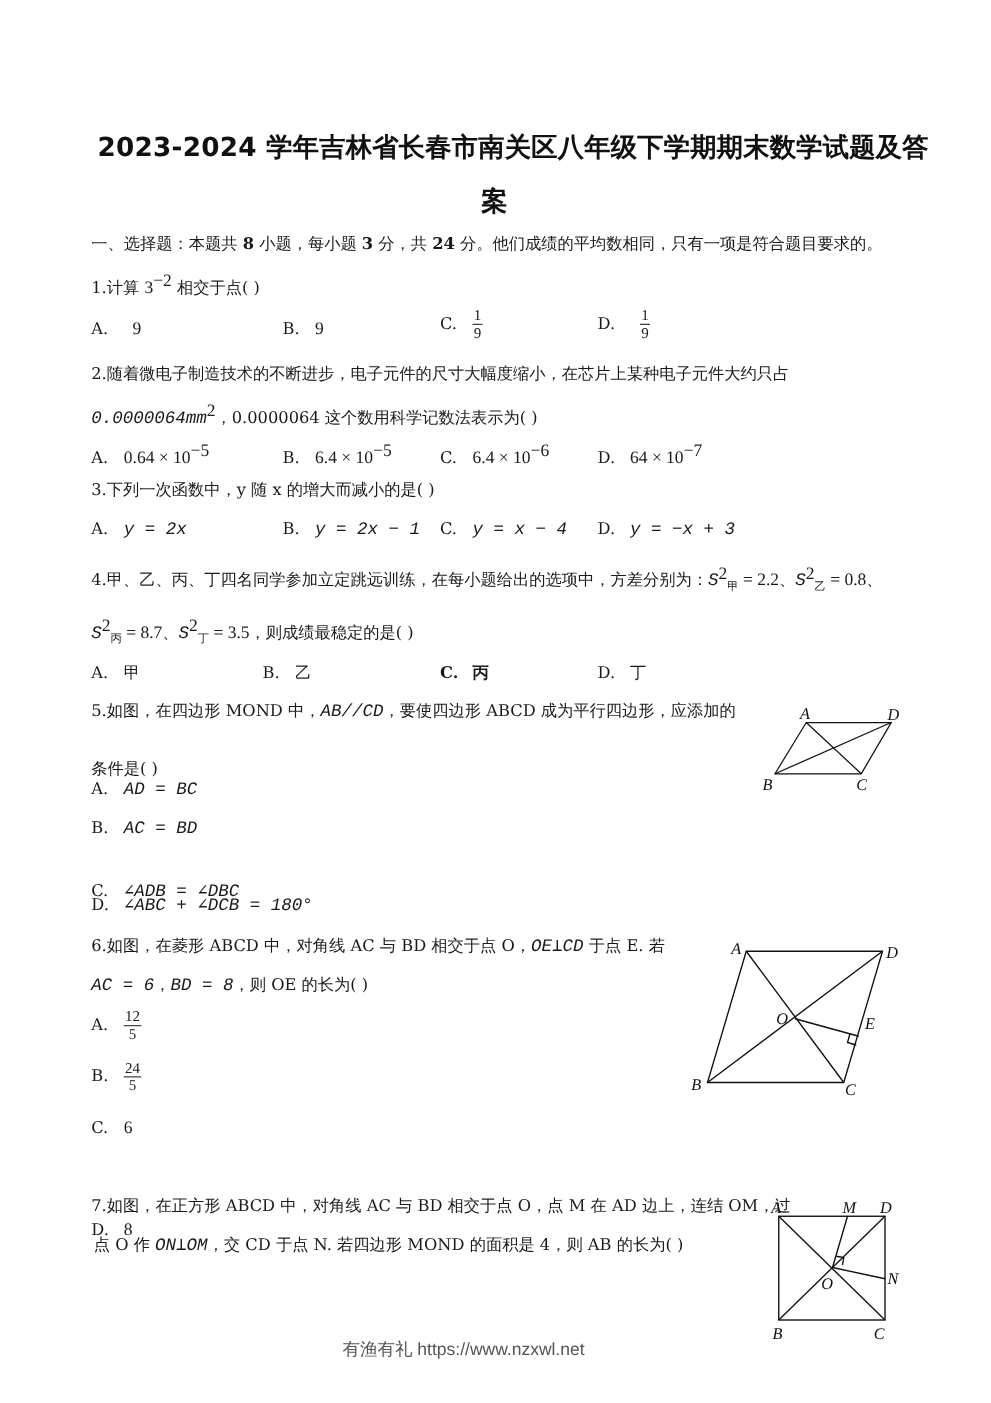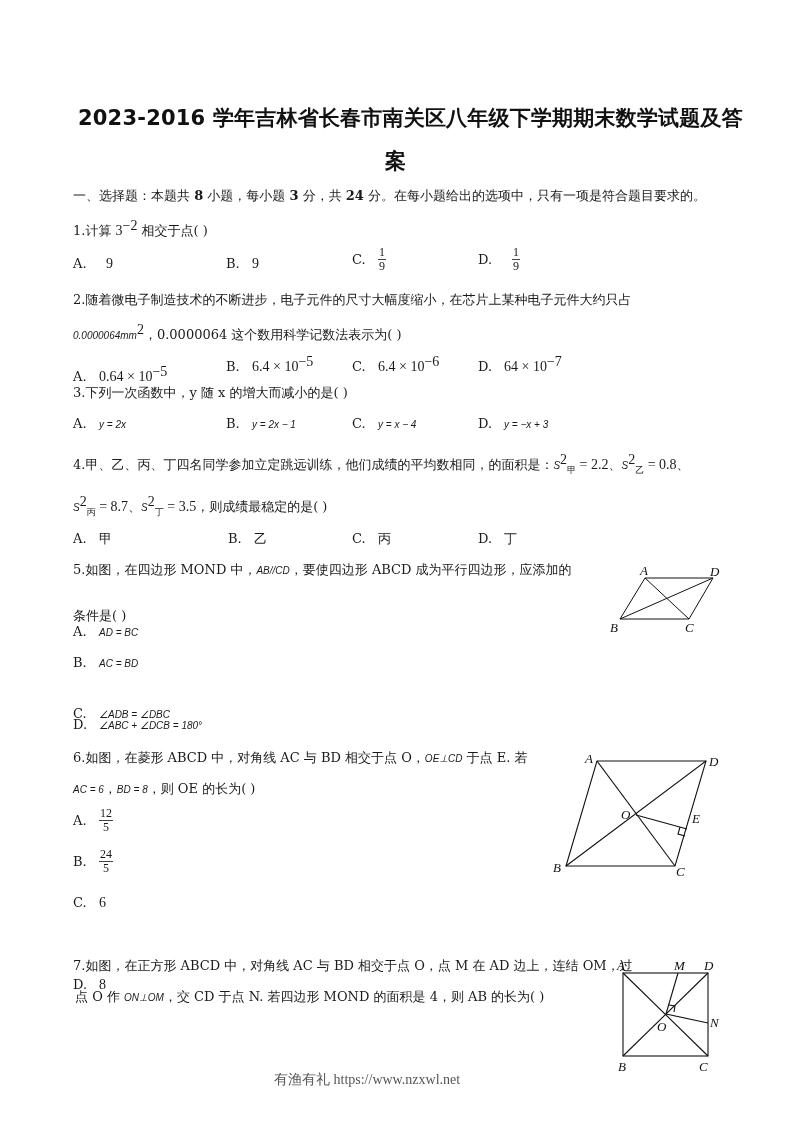--- a/index.html
+++ b/index.html
@@ -2,80 +2,80 @@
 <html><head>
 <meta charset="utf-8">
 <style>
   html, body { margin: 0; padding: 0; background: #ffffff; }
   body { width: 793px; height: 1122px; position: relative; overflow: hidden;
          font-family: "DejaVu Serif", "Liberation Serif", serif; color: #1a1a1a; }
   .abs { position: absolute; white-space: nowrap; }
   .title { font-family: "DejaVu Sans", "Liberation Sans", sans-serif; font-weight: bold;
            font-size: 21px; color: #111; letter-spacing: 0.2px; }
   .t { font-size: 13px; line-height: 16px; }
-  .m { font-family: Liberation Sans, sans-serif; font-style: italic; font-size: 10px; }
+  .m { font-family: Liberation Mono, monospace; font-style: italic; font-size: 14px; }
   .mu { font-family: "Liberation Serif", "DejaVu Serif", serif; font-size: 14px; }
   .b { font-weight: bold; }
   .frac { display: inline-flex; flex-direction: column; align-items: center; vertical-align: middle;
           font-family: "Liberation Serif", serif; font-size: 12px; line-height: 13px; }
   .frac .num { padding: 0 1px; }
   .frac .bar { width: 100%; border-top: 1px solid #444; }
   .opt-lbl { display: inline-block; width: 26px; }
   sup, sub { font-size: 9px; }
-  .footer { font-family: Liberation Serif, serif; font-size: 14px; color: #555; }
+  .footer { font-family: Liberation Sans, sans-serif; font-size: 14px; color: #555; }
   svg text { font-family: "Liberation Serif", "DejaVu Serif", serif; font-style: italic; font-size: 13px; fill: #111; }
 </style>
 </head>
 <body>
 
-<div class="abs title" style="left:78px; top:104px;">2023-2016 学年吉林省长春市南关区八年级下学期期末数学试题及答</div>
+<div class="abs title" style="left:78px; top:104px;">2023-2024 学年吉林省长春市南关区八年级下学期期末数学试题及答</div>
 <div class="abs title" style="left:385px; top:147px;">案</div>
 
 <div class="abs t" style="left:73px; top:188px;">
-  <span>一、选择题：本题共 </span><span class="b">8</span><span> 小题，每小题 </span><span class="b">3</span><span> 分，共 </span><span class="b">24</span><span> 分。在每小题给出的选项中，只有一项是符合题目要求的。</span>
+  <span>一、选择题：本题共 </span><span class="b">8</span><span> 小题，每小题 </span><span class="b">3</span><span> 分，共 </span><span class="b">24</span><span> 分。他们成绩的平均数相同，只有一项是符合题目要求的。</span>
 </div>
 
 <div class="abs t" style="left:73px; top:218px;">
   <span>1.</span><span>计算 </span><span class="mu">3</span><sup class="mu">−2</sup><span> 相交于点(            )</span>
 </div>
 <div class="abs t" style="left:73px; top:256px;"><span class="opt-lbl">A.</span><span class="mu" style="white-space:pre">  9</span></div>
 <div class="abs t" style="left:226px; top:256px;"><span class="opt-lbl">B.</span><span class="mu">9</span></div>
 <div class="abs t" style="left:352px; top:246px;"><span class="opt-lbl" style="vertical-align:middle">C.</span><span class="frac">
       <span class="num">1</span>
       <span class="bar"></span>
       <span>9</span>
     </span></div>
 <div class="abs t" style="left:478px; top:246px;"><span class="opt-lbl" style="vertical-align:middle;width:34px">D.</span><span class="frac">
       <span class="num">1</span>
       <span class="bar"></span>
       <span>9</span>
     </span></div>
 
 <div class="abs t" style="left:73px; top:292px;"><span>2.</span><span>随着微电子制造技术的不断进步，电子元件的尺寸大幅度缩小，在芯片上某种电子元件大约只占</span></div>
 <div class="abs t" style="left:73px; top:322px;"><span class="m">0.0000064mm</span><sup class="mu">2</sup><span>，0.0000064 这个数用科学记数法表示为(            )</span></div>
-<div class="abs t" style="left:73px; top:354px;margin-top:10px;"><span class="opt-lbl">A.</span><span class="mu">0.64 × 10</span><sup class="mu">−5</sup></div>
+<div class="abs t" style="left:73px; top:354px;"><span class="opt-lbl">A.</span><span class="mu">0.64 × 10</span><sup class="mu">−5</sup></div>
 <div class="abs t" style="left:226px; top:354px;"><span class="opt-lbl">B.</span><span class="mu">6.4 × 10</span><sup class="mu">−5</sup></div>
 <div class="abs t" style="left:352px; top:354px;"><span class="opt-lbl">C.</span><span class="mu">6.4 × 10</span><sup class="mu">−6</sup></div>
 <div class="abs t" style="left:478px; top:354px;"><span class="opt-lbl">D.</span><span class="mu">64 × 10</span><sup class="mu">−7</sup></div>
 
 <div class="abs t" style="left:73px; top:385px;text-align:center;"><span>3.</span><span>下列一次函数中，y 随 x 的增大而减小的是(            )</span></div>
 <div class="abs t" style="left:73px; top:416px;"><span class="opt-lbl">A.</span><span class="m">y = 2x</span></div>
 <div class="abs t" style="left:226px; top:416px;"><span class="opt-lbl">B.</span><span class="m">y = 2x − 1</span></div>
 <div class="abs t" style="left:352px; top:416px;"><span class="opt-lbl">C.</span><span class="m">y = x − 4</span></div>
 <div class="abs t" style="left:478px; top:416px;"><span class="opt-lbl">D.</span><span class="m">y = −x + 3</span></div>
 
 <div class="abs t" style="left:73px; top:452px;">
-  <span>4.</span><span>甲、乙、丙、丁四名同学参加立定跳远训练，他们成绩的平均数相同，的面积是：</span><span class="m">S</span><sup class="mu">2</sup><sub>甲</sub><span class="mu"> = </span><span class="mu">2.2</span>、<span class="m">S</span><sup class="mu">2</sup><sub>乙</sub><span class="mu"> = </span><span class="mu">0.8</span>、
+  <span>4.</span><span>甲、乙、丙、丁四名同学参加立定跳远训练，在每小题给出的选项中，方差分别为：</span><span class="m">S</span><sup class="mu">2</sup><sub>甲</sub><span class="mu"> = </span><span class="mu">2.2</span>、<span class="m">S</span><sup class="mu">2</sup><sub>乙</sub><span class="mu"> = </span><span class="mu">0.8</span>、
 </div>
 <div class="abs t" style="left:73px; top:494px;">
   <span class="m">S</span><sup class="mu">2</sup><sub>丙</sub><span class="mu"> = </span><span class="mu">8.7</span>、<span class="m">S</span><sup class="mu">2</sup><sub>丁</sub><span class="mu"> = </span><span class="mu">3.5</span><span>，则成绩最稳定的是(            )</span>
 </div>
 <div class="abs t" style="left:73px; top:531px;"><span class="opt-lbl">A.</span><span>甲</span></div>
-<div class="abs t" style="left:228px; top:531px;"><span class="opt-lbl">B.</span><span>乙</span></div>
-<div class="abs t" style="left:352px; top:531px;"><span class="opt-lbl">C.</span><span>丙</span></div>
+<div class="abs t" style="left:210px; top:531px;"><span class="opt-lbl">B.</span><span>乙</span></div>
+<div class="abs t" style="left:352px; top:531px;font-weight:bold;"><span class="opt-lbl">C.</span><span>丙</span></div>
 <div class="abs t" style="left:478px; top:531px;"><span class="opt-lbl">D.</span><span>丁</span></div>
 
 <div class="abs t" style="left:73px; top:562px;"><span>5.</span><span>如图，在四边形 MOND 中，</span><span class="m">AB//CD</span><span>，要使四边形 ABCD 成为平行四边形，应添加的</span></div>
 <div class="abs t" style="left:73px; top:608px;text-align:center;">条件是(            )</div>
 <div class="abs t" style="left:73px; top:624px;"><span class="opt-lbl">A.</span><span class="m">AD = BC</span></div>
 <div class="abs t" style="left:73px; top:655px;"><span class="opt-lbl">B.</span><span class="m">AC = BD</span></div>
 <div class="abs t" style="left:73px; top:686px;margin-top:20px;"><span class="opt-lbl">C.</span><span class="m">∠ADB = ∠DBC</span></div>
 <div class="abs t" style="left:73px; top:717px;"><span class="opt-lbl">D.</span><span class="m">∠ABC + ∠DCB = 180°</span></div>
 
 <svg class="abs" style="left:600px; top:560px;" width="140" height="80">

